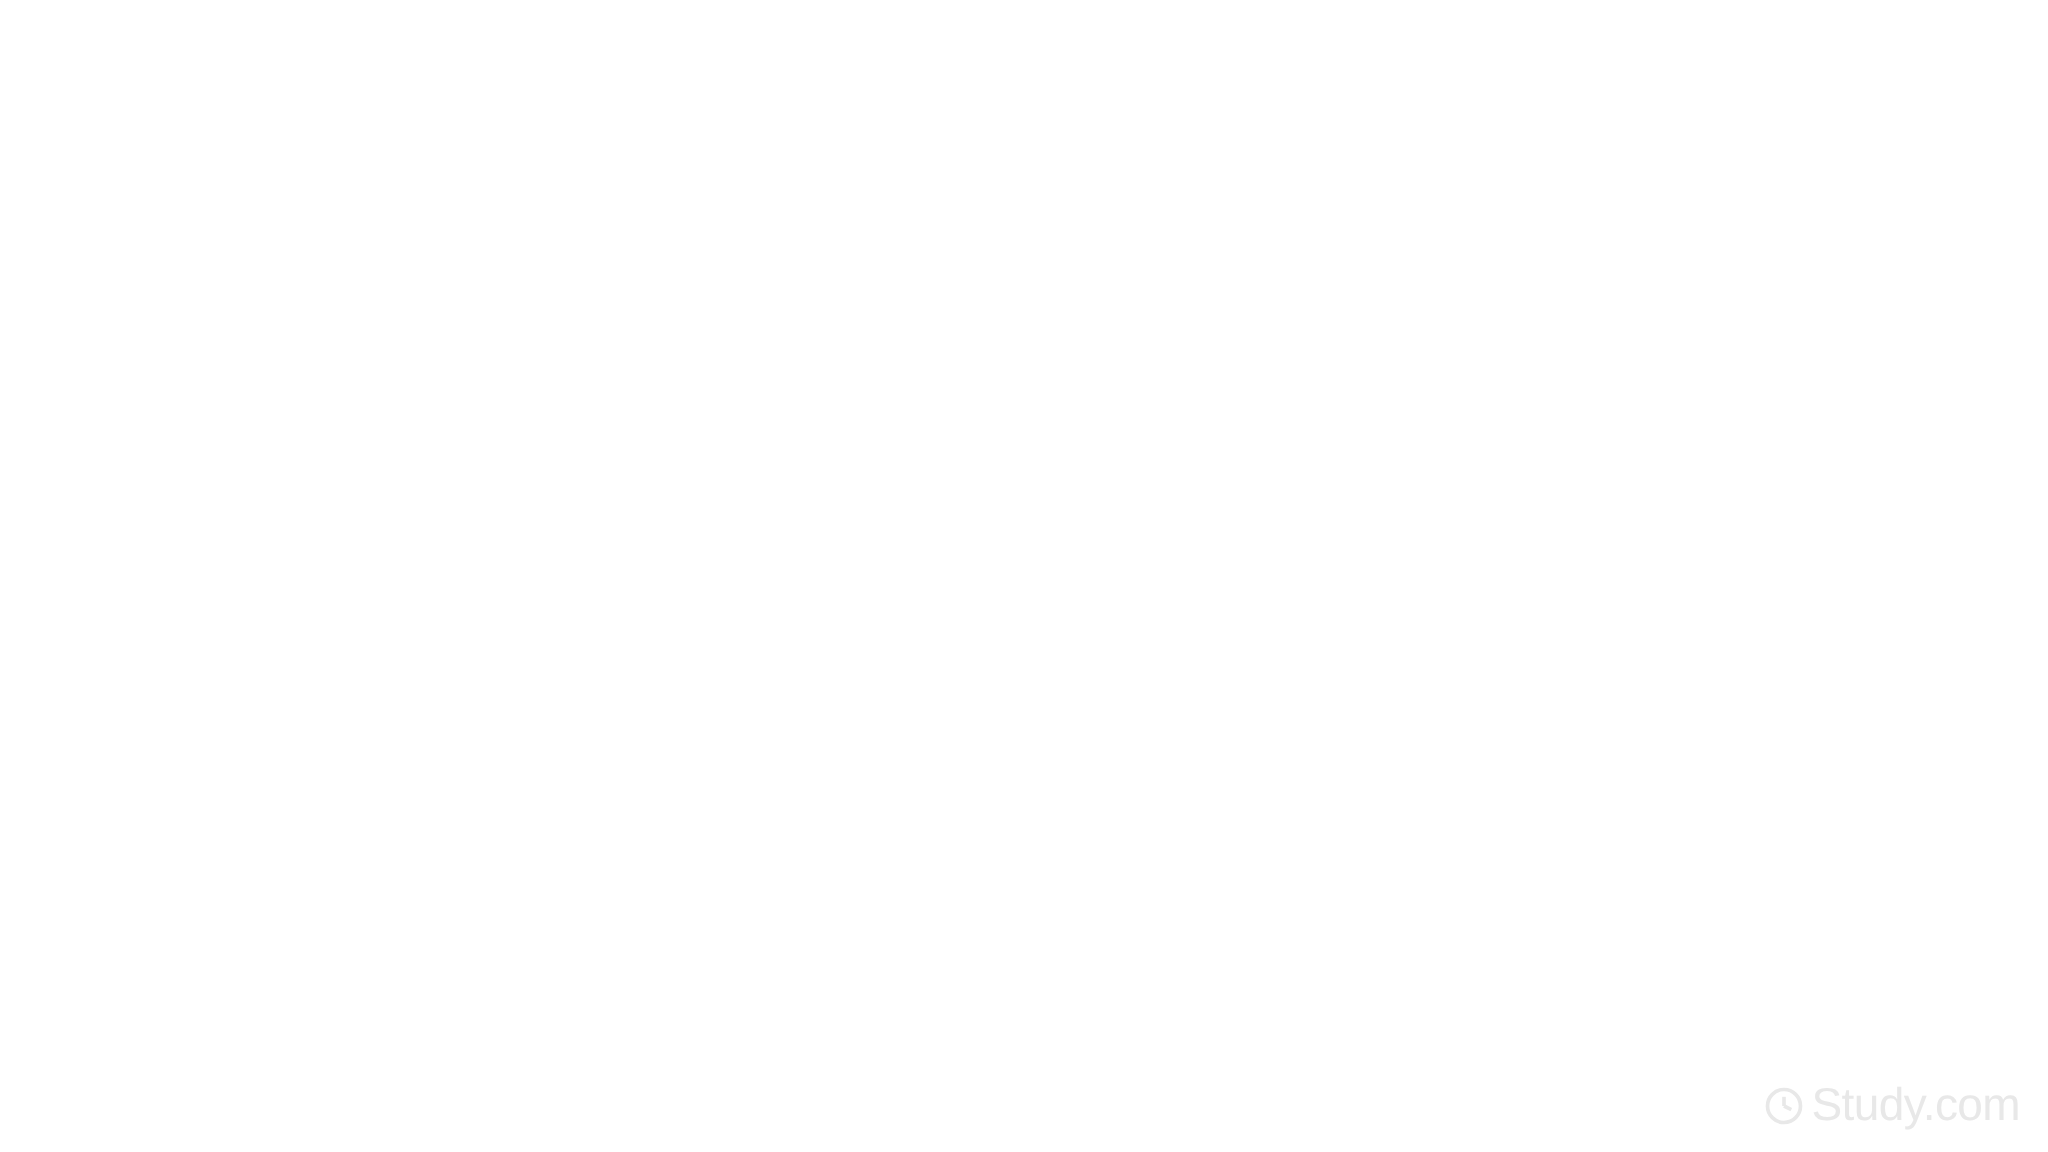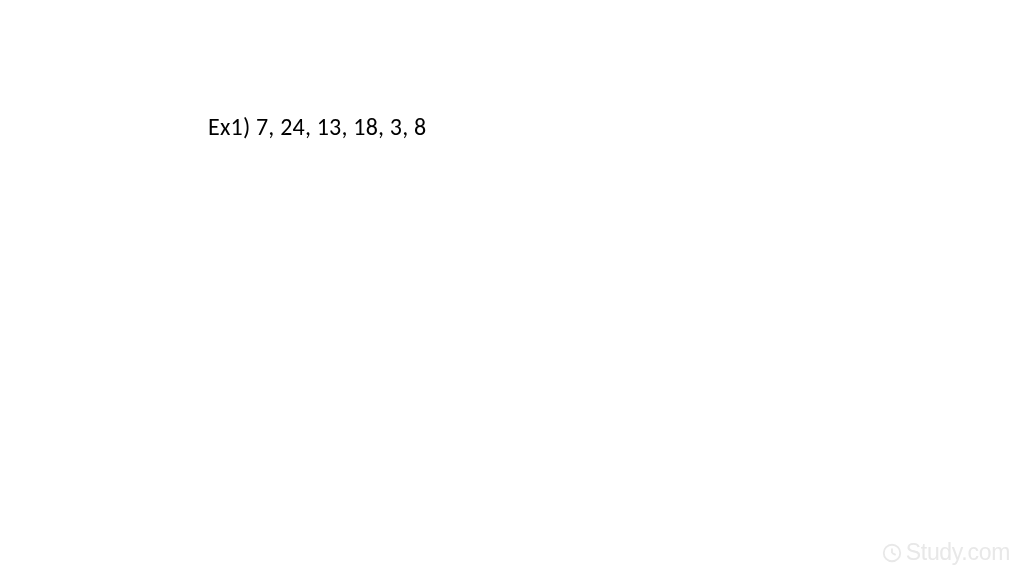--- a/index.html
+++ b/index.html
@@ -50,24 +50,20 @@
       justify-content: center;
     }
     .watermark-text {
       letter-spacing: -0.3px;
     }
   </style>
 </head>
 <body>
 
 <div class="content-area">
-  <div class="example-text">
-    <span>Ex1)</span>
-    <span>7, 24, 13, 18, 3, 8</span>
-  </div>
 
   <div class="watermark">
     <span class="watermark-icon">
       <svg width="22" height="22" viewBox="0 0 24 24" fill="none" stroke="#e8e8e8" stroke-width="2">
         <circle cx="12" cy="12" r="9"></circle>
         <line x1="12" y1="12" x2="12" y2="7"></line>
         <line x1="12" y1="12" x2="16" y2="14"></line>
       </svg>
     </span>
     <span class="watermark-text">Study.com</span>

